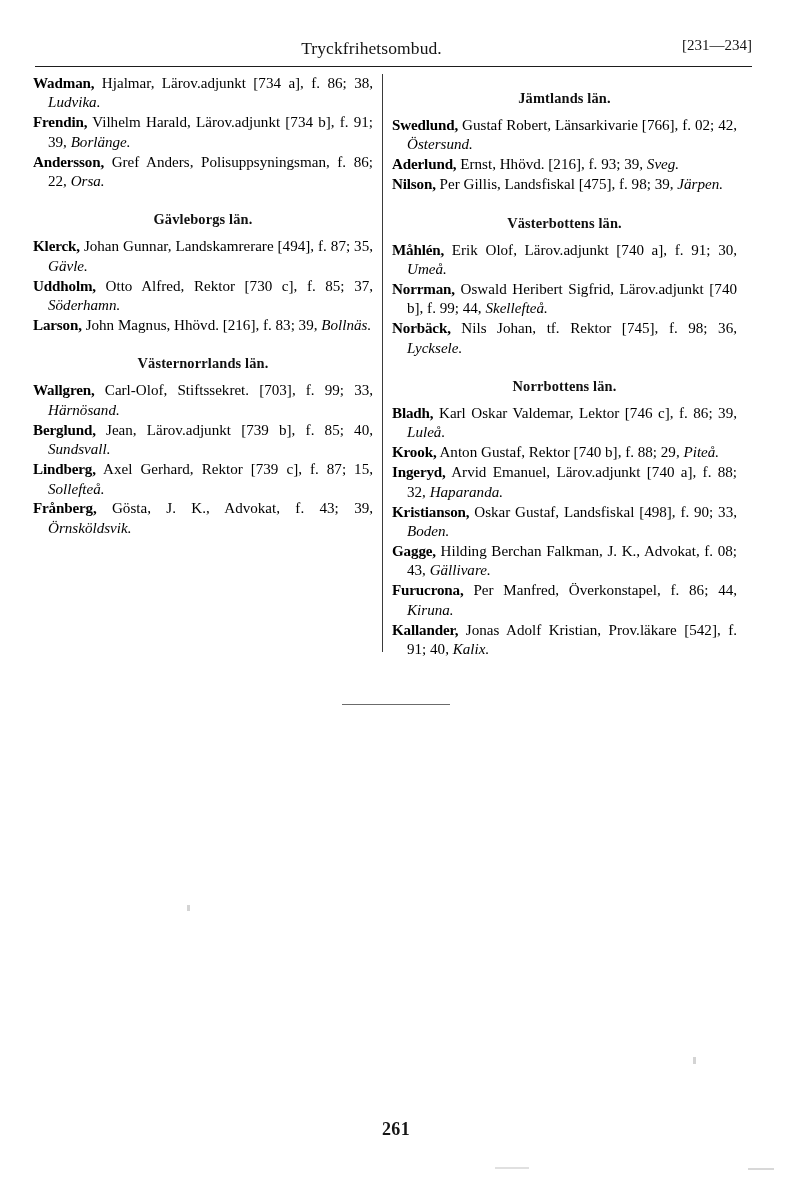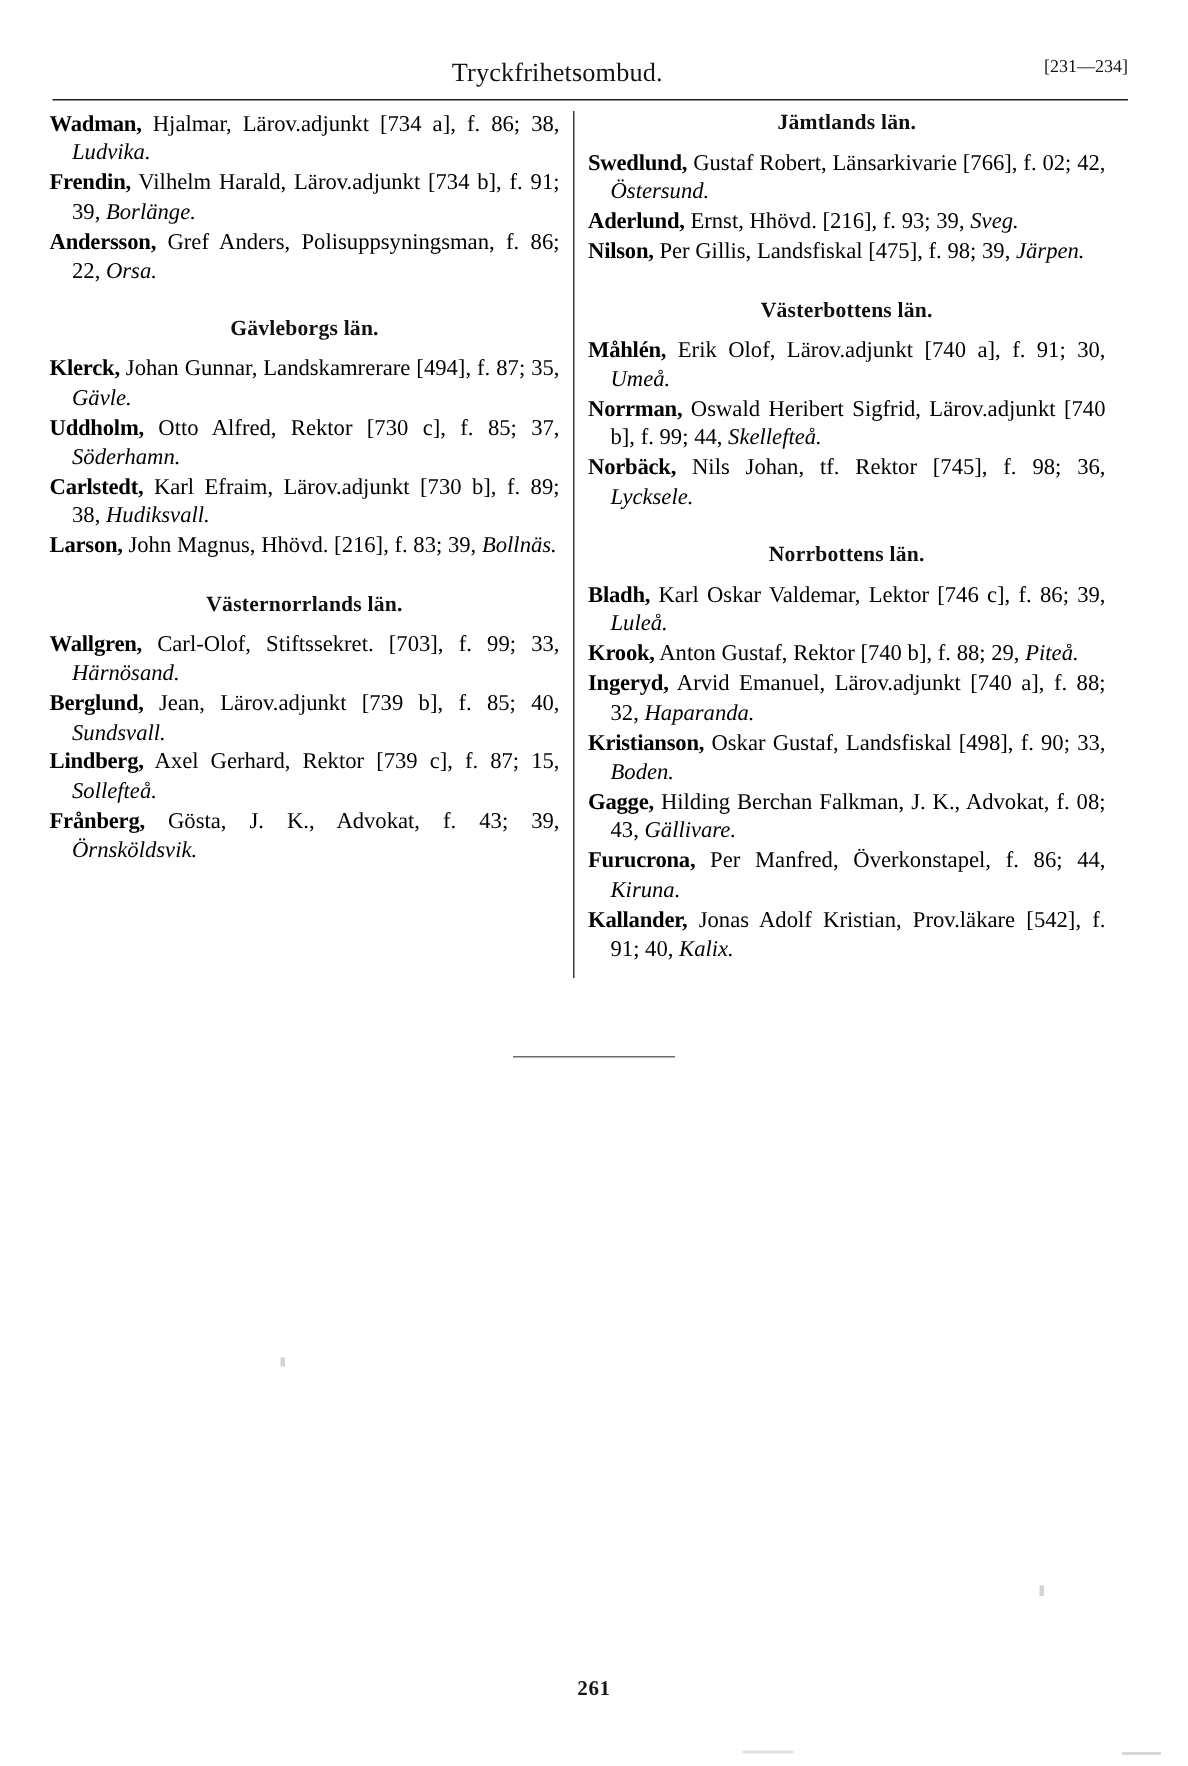--- a/index.html
+++ b/index.html
@@ -42,21 +42,21 @@
     letter-spacing: 0.1px;
     color: #141414;
     
     text-indent: -44px;
   }
   .head-range {
     position: absolute;
     right: 0;
     top: -1px;
     font-family: "Liberation Serif", serif;
-    font-size: 12px;
+    font-size: 15px;
     color: #141414;
     white-space: nowrap;
   }
 
   .head-rule {
     position: absolute;
     left: 35px;
     top: 66px;
     width: 717px;
     height: 0;
@@ -109,42 +109,42 @@
 
   
   .section-head {
     font-size: 14.4px;
     font-weight: bold;
     text-align: center;
     letter-spacing: 0.15px;
     margin: 20px 0 9px 0;
     color: #101010;
   }
-  .col-right .section-head:first-child { margin-top: 0px; }
+  .col-right .section-head:first-child { margin-top: 16px; }
 
   
   .divider {
     position: absolute;
     left: 50%;
     top: 704px;
     width: 108px;
     margin-left: -54px;
     height: 0;
     border-top: 1.4px solid #4a4a4a;
     opacity: .82;
   }
 
   
   .folio {
     position: absolute;
     left: 0;
     top: 1119px;
     width: 792px;
     text-align: center;
-    font-size: 14px;
+    font-size: 18px;
     font-weight: bold;
     letter-spacing: 0.4px;
     color: #151515;
   }
 
   
   .speckle {
     position: absolute;
     right: 18px;
     top: 1168px;
@@ -191,21 +191,20 @@
   <div class="col-rule"></div>
 
   <div class="columns">
     <div class="col col-left">
         <p class="entry"><span class="sn">Wadman,</span><span class="rest"> Hjalmar, Lärov.adjunkt [734 a], f. 86; 38, </span><span class="pl">Ludvika.</span></p>
         <p class="entry"><span class="sn">Frendin,</span><span class="rest"> Vilhelm Harald, Lärov.adjunkt [734 b], f. 91; 39, </span><span class="pl">Borlänge.</span></p>
         <p class="entry"><span class="sn">Andersson,</span><span class="rest"> Gref Anders, Polisuppsyningsman, f. 86; 22, </span><span class="pl">Orsa.</span></p>
         <div class="section-head">Gävleborgs län.</div>
         <p class="entry"><span class="sn">Klerck,</span><span class="rest"> Johan Gunnar, Landskamrerare [494], f. 87; 35, </span><span class="pl">Gävle.</span></p>
         <p class="entry"><span class="sn">Uddholm,</span><span class="rest"> Otto Alfred, Rektor [730 c], f. 85; 37, </span><span class="pl">Söderhamn.</span></p>
-        <p class="entry"><span class="sn">Carlstedt,</span><span class="rest"> Karl Efraim, Lärov.adjunkt [730 b], f. 89; 38, </span><span class="pl">Hudiksvall.</span></p>
         <p class="entry"><span class="sn">Larson,</span><span class="rest"> John Magnus, Hhövd. [216], f. 83; 39, </span><span class="pl">Bollnäs.</span></p>
         <div class="section-head">Västernorrlands län.</div>
         <p class="entry"><span class="sn">Wallgren,</span><span class="rest"> Carl-Olof, Stiftssekret. [703], f. 99; 33, </span><span class="pl">Härnösand.</span></p>
         <p class="entry"><span class="sn">Berglund,</span><span class="rest"> Jean, Lärov.adjunkt [739 b], f. 85; 40, </span><span class="pl">Sundsvall.</span></p>
         <p class="entry"><span class="sn">Lindberg,</span><span class="rest"> Axel Gerhard, Rektor [739 c], f. 87; 15, </span><span class="pl">Sollefteå.</span></p>
         <p class="entry"><span class="sn">Frånberg,</span><span class="rest"> Gösta, J. K., Advokat, f. 43; 39, </span><span class="pl">Örnsköldsvik.</span></p>
       </div>
     <div class="col col-right">
         <div class="section-head">Jämtlands län.</div>
         <p class="entry"><span class="sn">Swedlund,</span><span class="rest"> Gustaf Robert, Länsarkivarie [766], f. 02; 42, </span><span class="pl">Östersund.</span></p>

